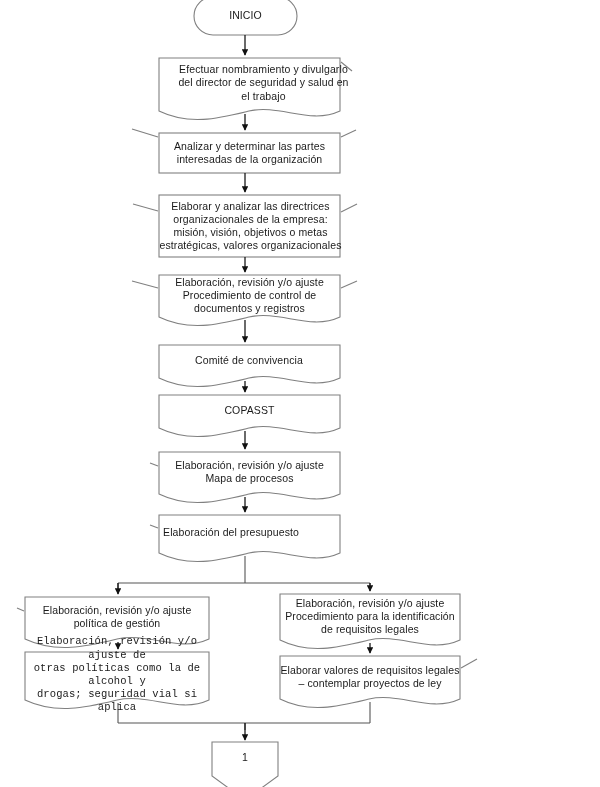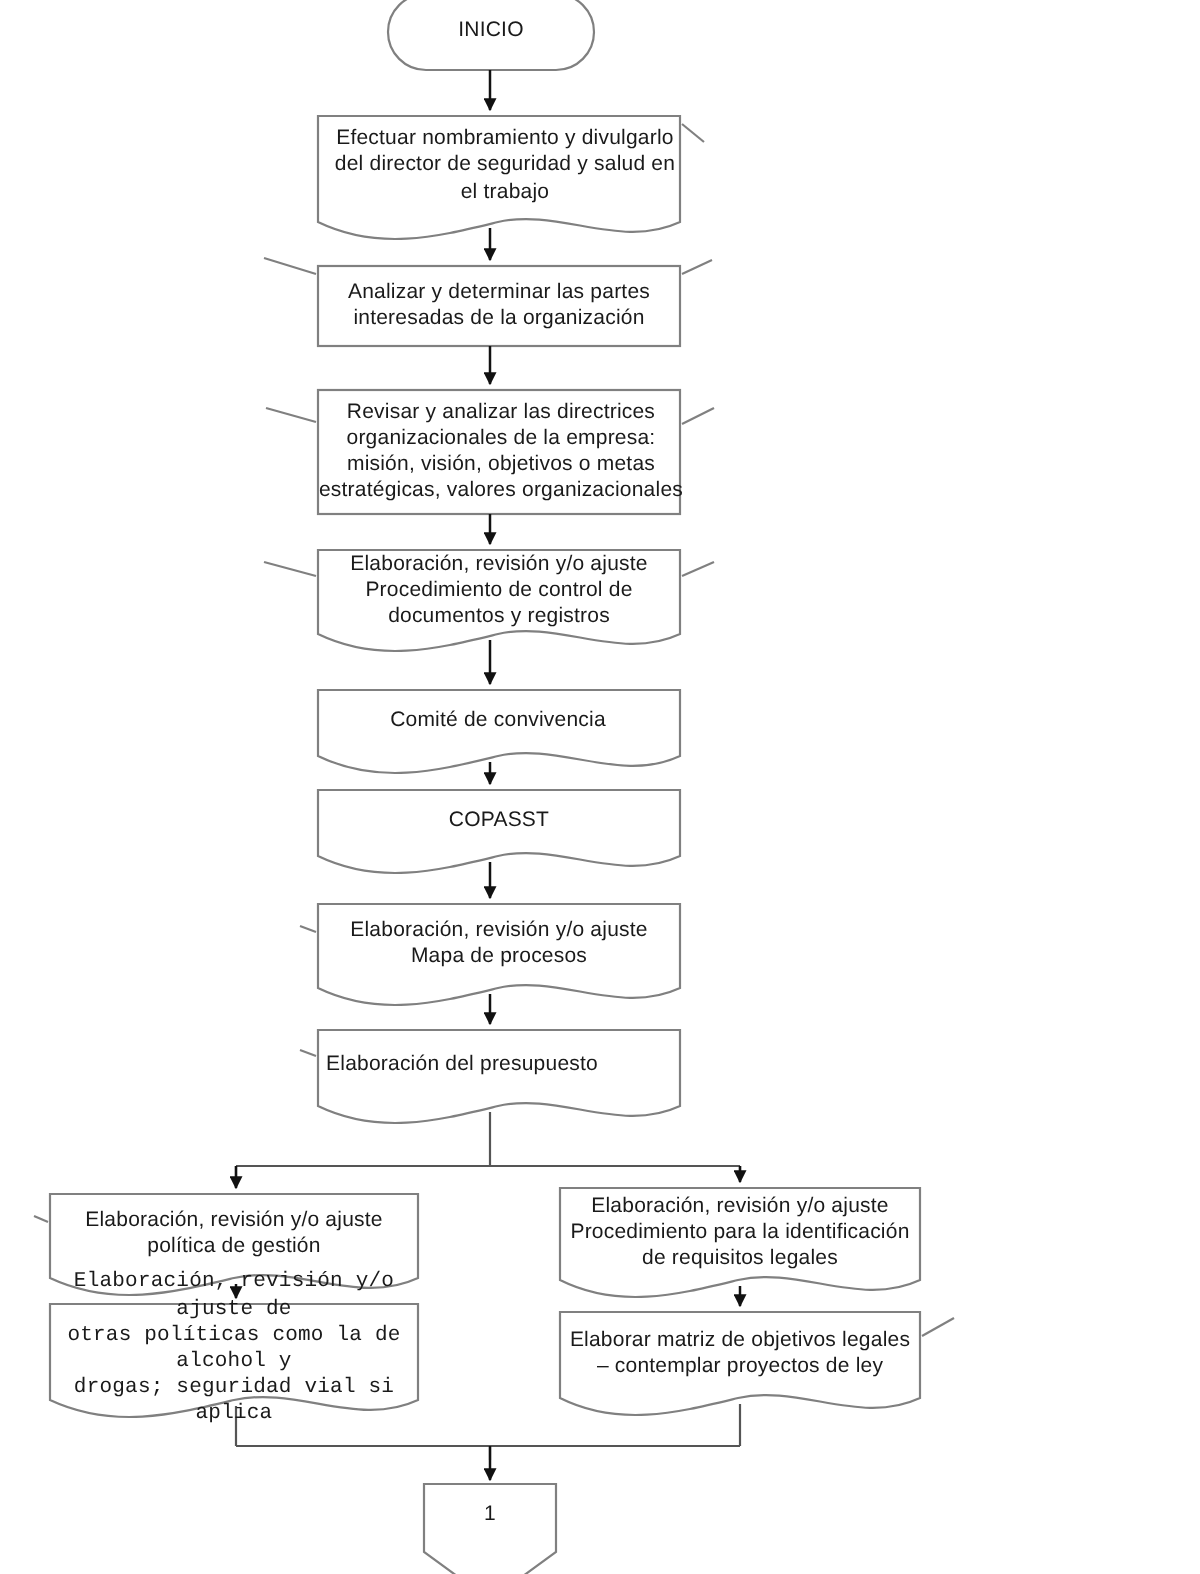--- a/index.html
+++ b/index.html
@@ -104,28 +104,28 @@
     <g fill="none" stroke="#555555" stroke-width="1.1">
       <path d="M118,703 L118,723 M370,702 L370,723 M118,723 L370,723 M245,723 L245,730"></path>
     </g>
     <g fill="none" stroke="#111111" stroke-width="1.25">
       <line x1="245" y1="723" x2="245" y2="740" marker-end="url(#arrow)"></line>
     </g>
   </svg>
 
   <div class="node-label term-label" style="left:194px;top:-3px;width:103px;height:38px;">INICIO</div>
 
-  <div class="node-label" style="left:162px;top:58px;width:181px;height:50px;">Efectuar nombramiento y divulgarlo
+  <div class="node-label" style="left:173px;top:58px;width:181px;height:50px;">Efectuar nombramiento y divulgarlo
 del director de seguridad y salud en
 el trabajo</div>
 
   <div class="node-label" style="left:159px;top:133px;width:181px;height:40px;">Analizar y determinar las partes
 interesadas de la organización</div>
 
-  <div class="node-label" style="left:159px;top:195px;width:183px;height:62px;">Revisar y analizar las directrices
+  <div class="node-label" style="left:159px;top:195px;width:183px;height:62px;">Elaborar y analizar las directrices
 organizacionales de la empresa:
 misión, visión, objetivos o metas
 estratégicas, valores organizacionales</div>
 
   <div class="node-label" style="left:159px;top:275px;width:181px;height:41px;">Elaboración, revisión y/o ajuste
 Procedimiento de control de
 documentos y registros</div>
 
   <div class="node-label" style="left:159px;top:345px;width:180px;height:31px;">Comité de convivencia</div>
 
@@ -140,18 +140,18 @@
 política de gestión</div>
 
   <div class="node-label" style="left:23px;top:652px;width:188px;height:46px;font-family:Liberation Mono, monospace;">Elaboración, revisión y/o ajuste de
 otras políticas como la de alcohol y
 drogas; seguridad vial si aplica</div>
 
   <div class="node-label" style="left:280px;top:594px;width:180px;height:45px;">Elaboración, revisión y/o ajuste
 Procedimiento para la identificación
 de requisitos legales</div>
 
-  <div class="node-label" style="left:278px;top:656px;width:184px;height:42px;">Elaborar matriz de objetivos legales
+  <div class="node-label" style="left:278px;top:656px;width:184px;height:42px;">Elaborar valores de requisitos legales
 – contemplar proyectos de ley</div>
 
   <div class="node-label" style="left:212px;top:742px;width:66px;height:32px;">1</div>
 
 </div>
 
 </body></html>

